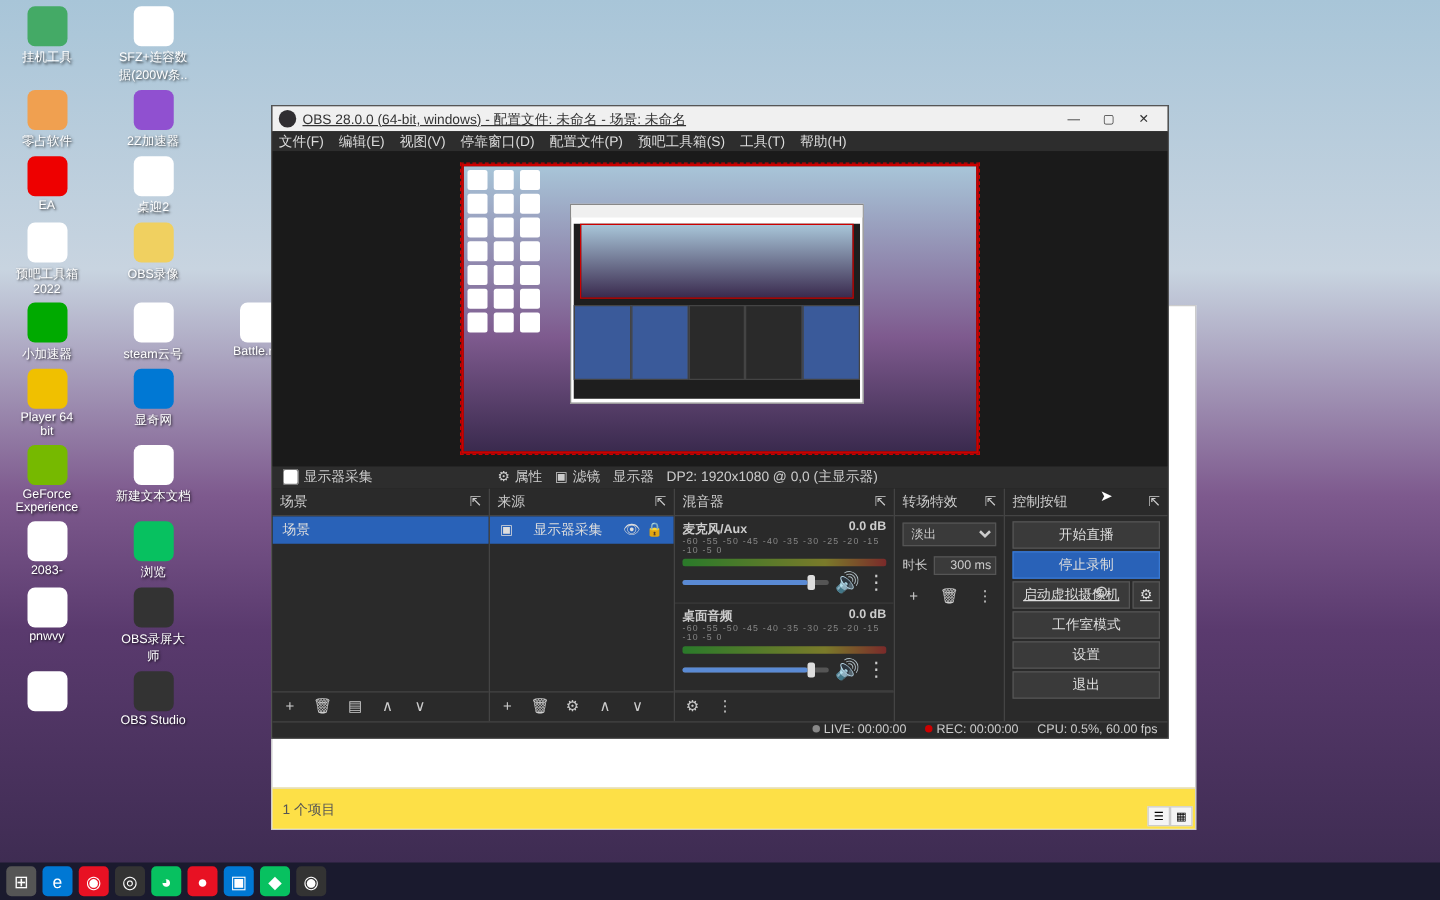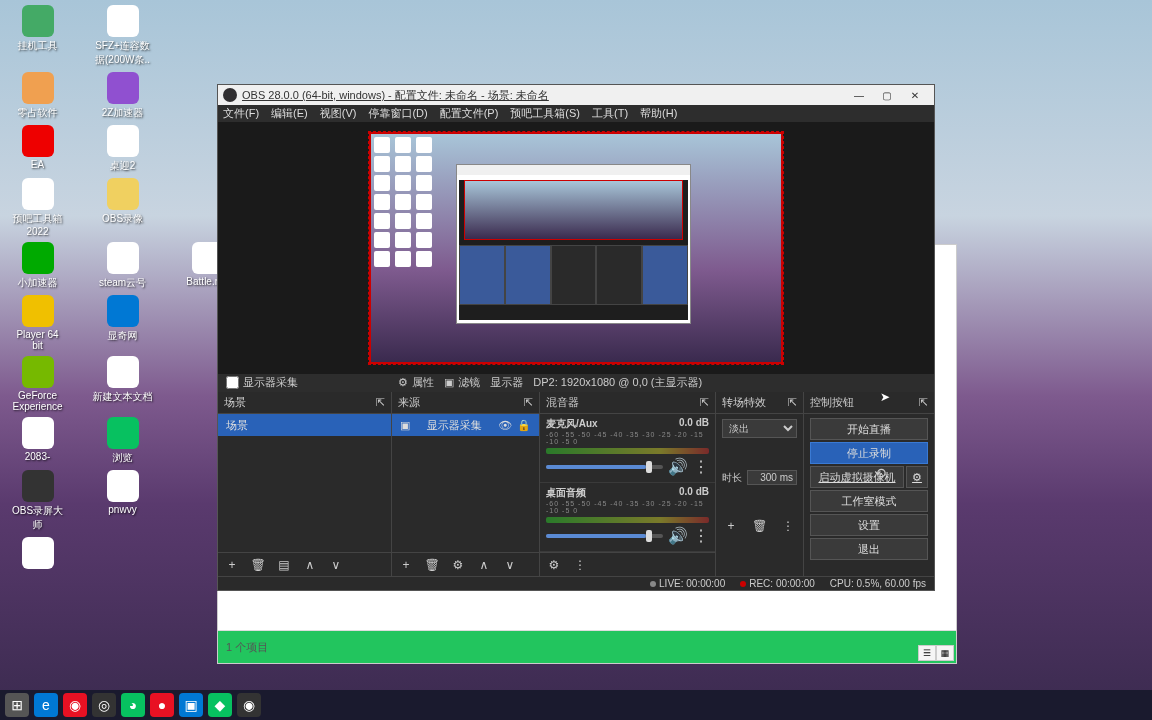--- a/index.html
+++ b/index.html
@@ -62,34 +62,34 @@
 .mixer-channel { padding: 3px 6px 6px; border-bottom: 1px solid #3a3a3a; }
 .mixer-top { display: flex; justify-content: space-between; font-size: 10px; color: #ccc; font-weight: bold; }
 .mixer-meter { height: 6px; background: linear-gradient(to right, #2a7a2a 0%, #7a7a2a 70%, #7a2a2a 100%); margin: 3px 0; border-radius: 2px; position: relative; }
 .mixer-ticks { font-size: 7px; color: #888; letter-spacing: 1px; }
 .mixer-ctrl { display: flex; align-items: center; gap: 5px; margin-top: 3px; }
 .mixer-slider { flex: 1; height: 4px; background: #555; border-radius: 2px; position: relative; }
 .mixer-slider::after { content: ''; position: absolute; left: 0; width: 85%; height: 100%; background: #5a8ad4; border-radius: 2px; }
 .mixer-thumb { position: absolute; left: 85%; top: -4px; width: 6px; height: 12px; background: #ddd; border-radius: 2px; }
 
 .trans-select { width: 100%; background: #3a3a3a; border: 1px solid #555; color: #ccc; font-size: 10px; padding: 2px; }
-.trans-row { display: flex; align-items: center; justify-content: space-between; padding: 4px 6px; font-size: 10px; color: #ccc; margin-top: 24px; }
+.trans-row { display: flex; align-items: center; justify-content: space-between; padding: 4px 6px; font-size: 10px; color: #ccc; }
 .trans-input { width: 50px; background: #3a3a3a; border: 1px solid #555; color: #ccc; font-size: 10px; text-align: right; padding: 1px 3px; }
 
 .ctrl-btn { display: block; width: 100%; height: 22px; font-size: 11px; color: #ddd; background: #3a3a3a; border: 1px solid #555; margin-bottom: 2px; }
 .ctrl-btn.primary { background: #2962b8; border-color: #3a7ad4; }
 .ctrl-row { display: flex; gap: 2px; margin-bottom: 2px; }
 .ctrl-row .ctrl-btn { margin-bottom: 0; text-decoration: underline; }
 
 .statusbar { height: 18px; background: #2a2a2a; display: flex; align-items: center; justify-content: flex-end; padding: 0 8px; gap: 15px; font-size: 10px; color: #ccc; border-top: 1px solid #444; }
 .rec-dot { width: 6px; height: 6px; background: #c00; border-radius: 50%; display: inline-block; margin-right: 3px; }
 .live-dot { width: 6px; height: 6px; background: #888; border-radius: 50%; display: inline-block; margin-right: 3px; }
 
 .explorer-window { position: absolute; left: 217px; top: 244px; width: 740px; height: 420px; background: #fff; border: 1px solid #ccc; z-index: -1; }
-.explorer-status { position: absolute; bottom: 0; left: 0; right: 0; height: 20px; background: #22c55e; border-top: 1px solid #ddd; display: flex; align-items: center; padding: 16px 8px; font-size: 11px; color: #555; }
+.explorer-status { position: absolute; bottom: 0; left: 0; right: 0; height: 20px; background: #fde047; border-top: 1px solid #ddd; display: flex; align-items: center; padding: 16px 8px; font-size: 11px; color: #555; }
 .explorer-view-btns { position: absolute; bottom: 2px; right: 2px; display: flex; }
 .explorer-view-btns .v-btn { width: 18px; height: 16px; border: 1px solid #ccc; background: #f5f5f5; font-size: 9px; display: flex; align-items: center; justify-content: center; }
 
 .pop-icon { position: absolute; right: 48px; top: 380px; font-size: 14px; color: #ccc; }
 .cursor { position: absolute; left: 880px; top: 390px; font-size: 12px; color: #fff; pointer-events: none; }
 </style>
 </head>
 <body>
 
 <div class="desktop">
@@ -177,33 +177,37 @@
           <div class="ico" style="background:#fff"></div>
           <div class="lbl">2083-</div>
         </div>
         <div class="desktop-icon">
           <div class="ico" style="background:#07c160"></div>
           <div class="lbl">浏览</div>
         </div>
       </div>
       <div class="icon-row">
         <div class="desktop-icon">
+          <div class="ico" style="background:#fff"></div>
+          <div class="lbl">pnwvy</div>
+        </div>
+        <div class="desktop-icon">
           <div class="ico" style="background:#333"></div>
           <div class="lbl">OBS录屏大
 师</div>
         </div>
-        <div class="desktop-icon">
-          <div class="ico" style="background:#fff"></div>
-          <div class="lbl">pnwvy</div>
-        </div>
       </div>
       <div class="icon-row">
         <div class="desktop-icon">
           <div class="ico" style="background:#fff"></div>
           <div class="lbl"></div>
+        </div>
+        <div class="desktop-icon">
+          <div class="ico" style="background:#333"></div>
+          <div class="lbl">OBS Studio</div>
         </div>
       </div>
     </div>
 
   <div class="explorer-window">
     <div class="explorer-status">
       <span>1 个项目</span>
     </div>
     <div class="explorer-view-btns">
       <span class="v-btn">☰</span>

